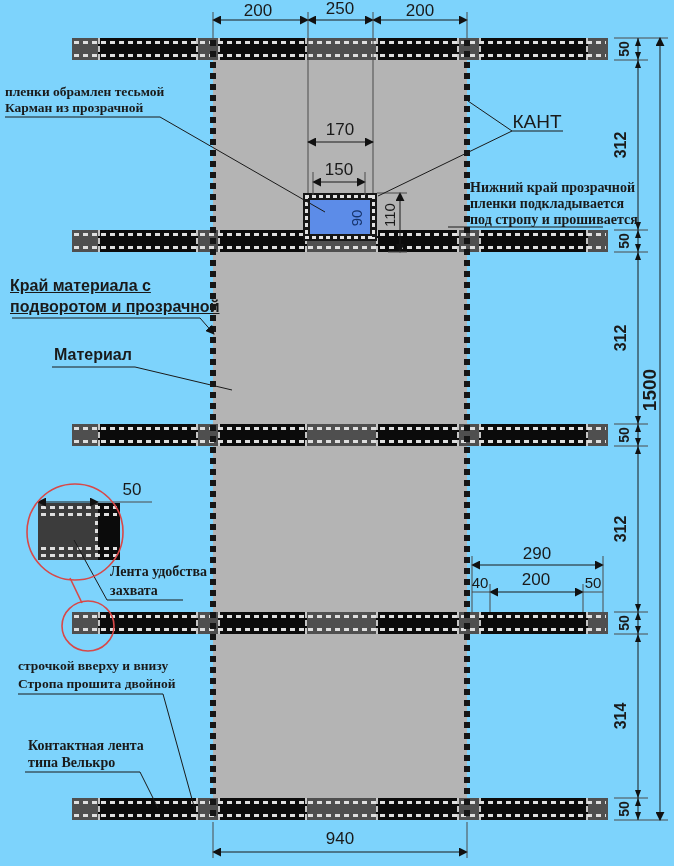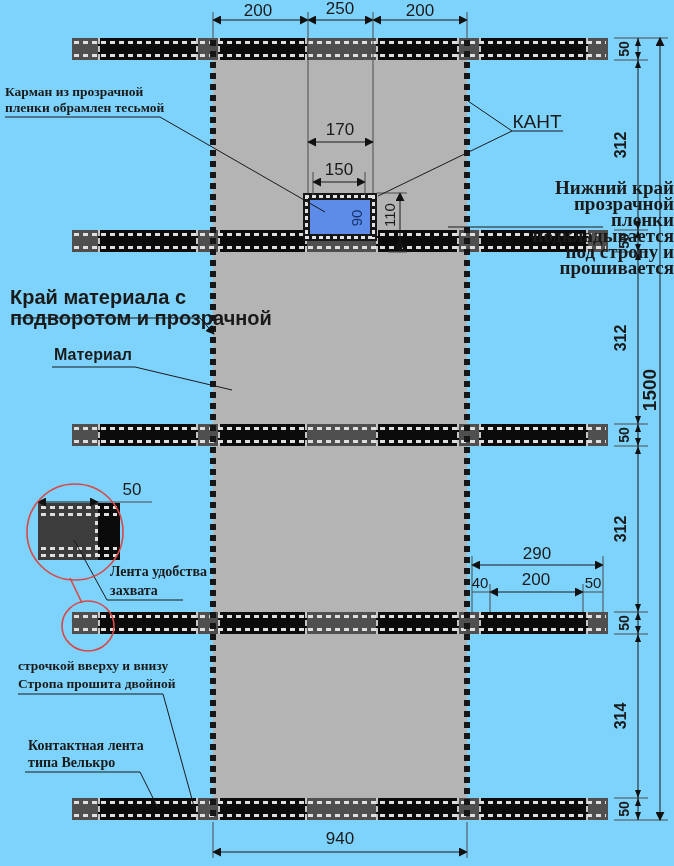--- a/index.html
+++ b/index.html
@@ -227,30 +227,30 @@
   <span class="rot dimB2" style="left:624px;top:241px;">50</span>
   <span class="rot dimB" style="left:621px;top:338px;">312</span>
   <span class="rot dimB2" style="left:624px;top:435px;">50</span>
   <span class="rot dimB" style="left:621px;top:529px;">312</span>
   <span class="rot dimB2" style="left:624px;top:623px;">50</span>
   <span class="rot dimB" style="left:621px;top:716px;">314</span>
   <span class="rot dimB2" style="left:624px;top:809px;">50</span>
   <span class="rot dimT" style="left:650px;top:390px;">1500</span>
 
   <div class="lbl" style="left:5px;top:84px;font-size:13.5px;line-height:16px;">
+    <div>пленки обрамлен тесьмой</div>
     <div>Карман из прозрачной</div>
-    <div>пленки обрамлен тесьмой</div>
   </div>
   <span class="ctr" style="left:537px;top:122px;font-size:19px;">КАНТ</span>
-  <div class="lbl" style="left:470px;top:180px;font-size:19px;line-height:16px;text-align:right;">
+  <div class="lbl" style="left:470px;top:180px;font-size:14px;line-height:16px;">
     <div>Нижний край прозрачной</div>
     <div>пленки подкладывается</div>
     <div>под стропу и прошивается</div>
   </div>
-  <div class="lblsans" style="left:10px;top:287px;font-size:20px;line-height:21px;">
+  <div class="lblsans" style="left:10px;top:275px;font-size:16px;line-height:21px;text-decoration:underline;">
     <div>Край материала с</div>
     <div>подворотом и прозрачной</div>
   </div>
   <span class="lblsans" style="left:54px;top:346px;font-size:16px;">Материал</span>
   <div class="lbl" style="left:110px;top:562px;font-size:14px;line-height:19px;">
     <div>Лента удобства</div>
     <div>захвата</div>
   </div>
   <div class="lbl" style="left:18px;top:657px;font-size:13.5px;line-height:18px;">
     <div>строчкой вверху и внизу</div>

